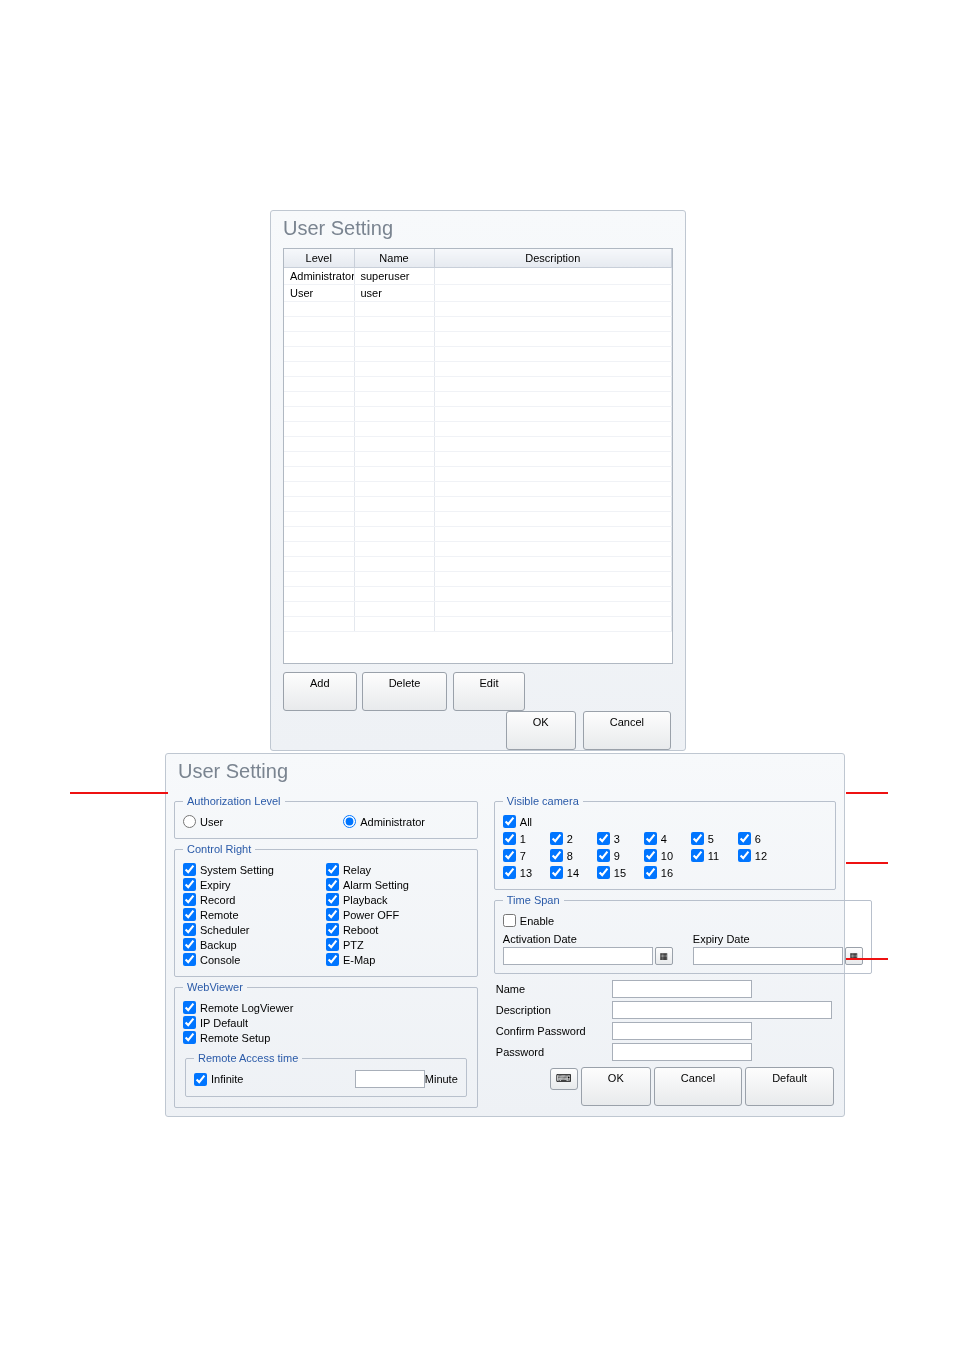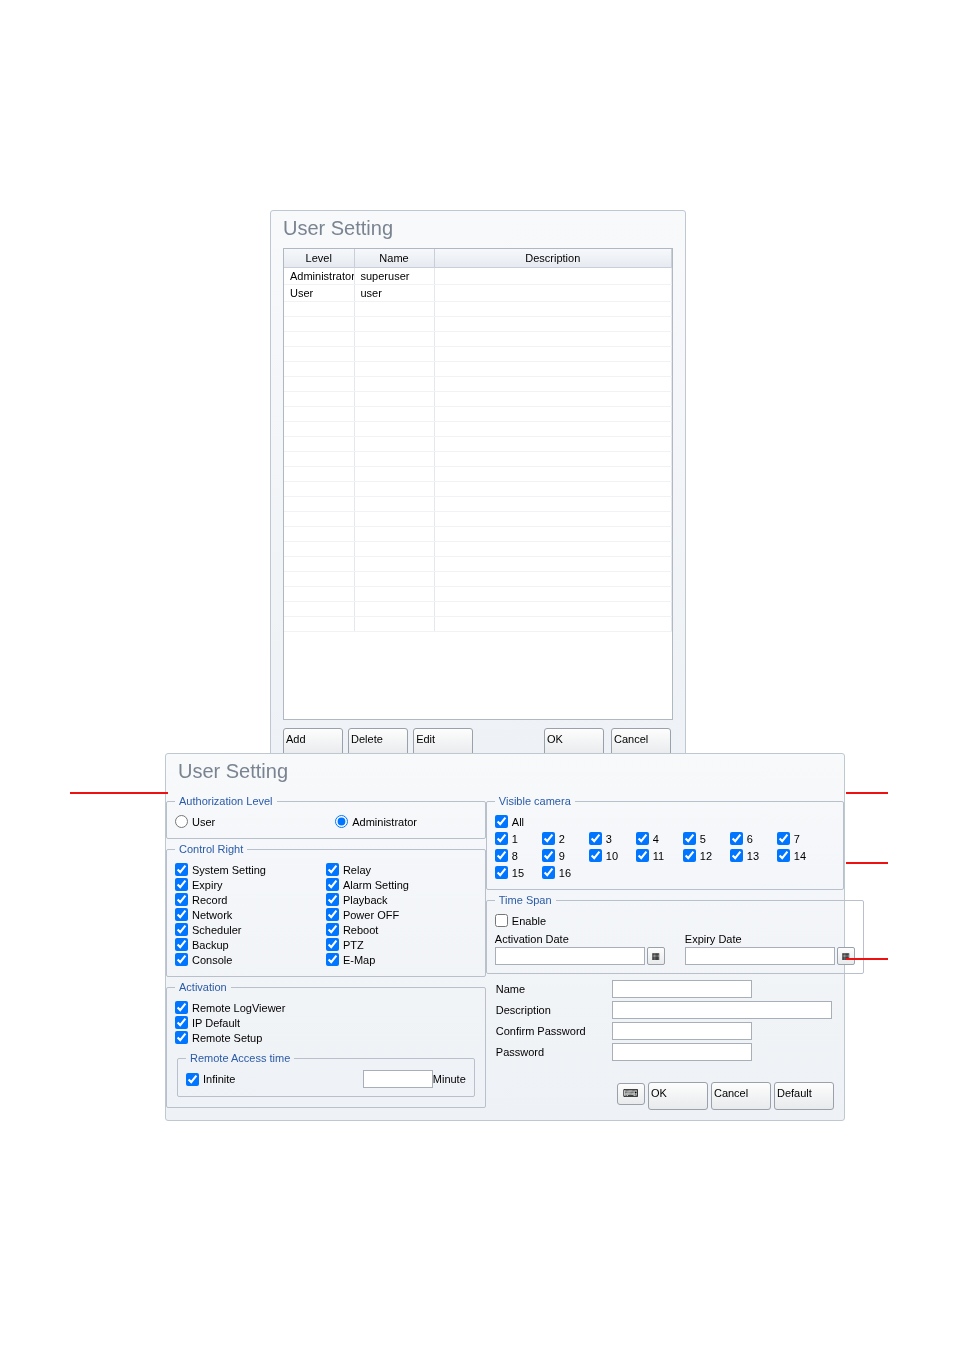--- a/index.html
+++ b/index.html
@@ -21,21 +21,21 @@
   }
   .panel-title {
     font-size: 20px;
     color: #7a8490;
     padding: 6px 10px 8px 12px;
   }
   .table-wrap {
     margin: 0 12px;
     border: 1px solid #b0b8c2;
     background: #fff;
-    height: 472px;
+    height: 416px;
     overflow: hidden;
   }
   .tbl { width:100%; border-collapse:collapse; table-layout:fixed; }
   .tbl th {
     background: linear-gradient(#f6f8fb,#e6eaf0);
     border-right:1px solid #c8cfd9;
     border-bottom:1px solid #c8cfd9;
     font-weight:normal;
     text-align:center;
     padding:3px 6px;
@@ -48,38 +48,38 @@
     height:15px;
     font-size:11px;
     white-space:nowrap;
     overflow:hidden;
   }
   .col-level { width:70px; }
   .col-name { width:80px; }
   .btn {
     display:inline-block;
     min-width:60px;
-    height:28px;
+    height:39px;
     line-height:20px;
-    text-align:left;
+    text-align:right;
     background:linear-gradient(#fdfdfd,#e8eaec);
     border:1px solid #9aa1aa;
     border-radius:3px;
     font-size:11px;
-    padding:0 2px;
+    padding:0 26px;
     cursor:pointer;
   }
   .btn-row-top { margin:8px 12px; }
   .btn-row-top .btn { margin-right:2px; }
   .btn-row-right { float:right; }
   .btn-row-right .btn { margin-left:2px; }
   fieldset.group {
     border:1px solid #b8c0cc;
     border-radius:2px;
-    margin:4px 0;
+    margin:4px 8px;
     padding:6px 8px 8px 8px;
     background:transparent;
   }
   fieldset.group > legend {
     color:#2a5aa8;
     font-size:11px;
     padding:0 4px;
   }
   .row { display:flex; flex-wrap:wrap; }
   .chk { display:flex; align-items:center; gap:4px; margin:2px 0; }
@@ -297,21 +297,21 @@
               <label class="chk">
                 <input type="checkbox" checked="" style="">
                 <span>Expiry</span>
               </label>
               <label class="chk">
                 <input type="checkbox" checked="" style="">
                 <span>Record</span>
               </label>
               <label class="chk">
                 <input type="checkbox" checked="" style="">
-                <span>Network</span>
+                <span>Remote</span>
               </label>
               <label class="chk">
                 <input type="checkbox" checked="" style="">
                 <span>Scheduler</span>
               </label>
               <label class="chk">
                 <input type="checkbox" checked="" style="">
                 <span>Backup</span>
               </label>
               <label class="chk">
@@ -346,21 +346,21 @@
               </label>
               <label class="chk">
                 <input type="checkbox" checked="" style="">
                 <span>E-Map</span>
               </label>
             </div>
           </div>
       </fieldset>
 
       <fieldset class="group">
-        <legend>Activation</legend>
+        <legend>WebViewer</legend>
         <div class="two-col" id="webviewer-cols">
             <div>
               <label class="chk">
                 <input type="checkbox" checked="" style="">
                 <span>Remote LogViewer</span>
               </label>
               <label class="chk">
                 <input type="checkbox" checked="" style="">
                 <span>IP Default</span>
               </label>
@@ -497,21 +497,21 @@
         <div class="form-row">
           <label>Confirm Password</label>
           <input class="txt" type="password" style="width: 140px;">
         </div>
         <div class="form-row">
           <label>Password</label>
           <input class="txt" type="password" style="width: 140px;">
         </div>
       </div>
 
-      <div style="text-align:right; margin:21px 10px 10px 10px;">
+      <div style="text-align:right; margin:6px 10px 10px 10px;">
         <span class="kb-icon">⌨</span>
         <span class="btn">OK</span>
         <span class="btn">Cancel</span>
         <span class="btn">Default</span>
       </div>
     </div>
   </div>
 </div>
 
 <div class="annot-line" style="left:70px; top:792px; width:98px;"></div>

